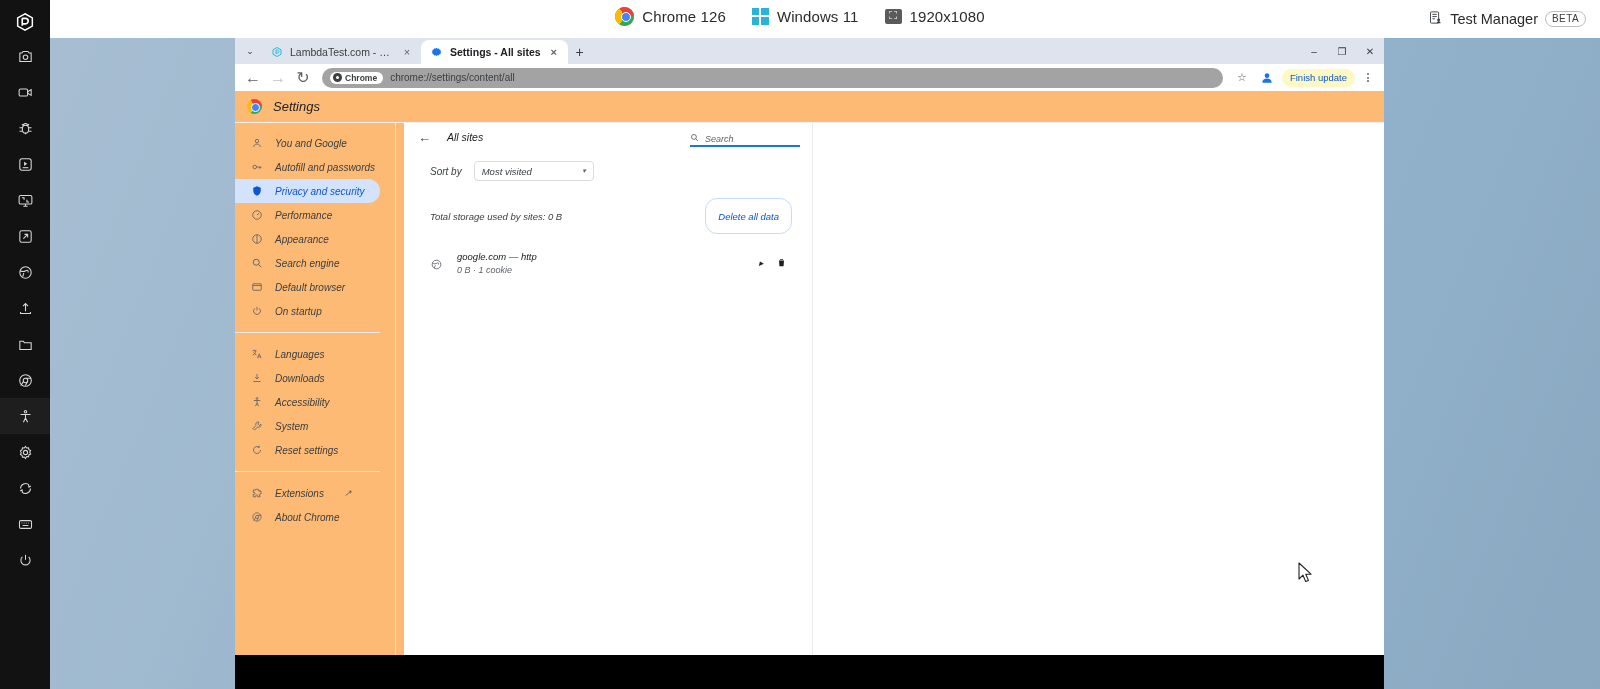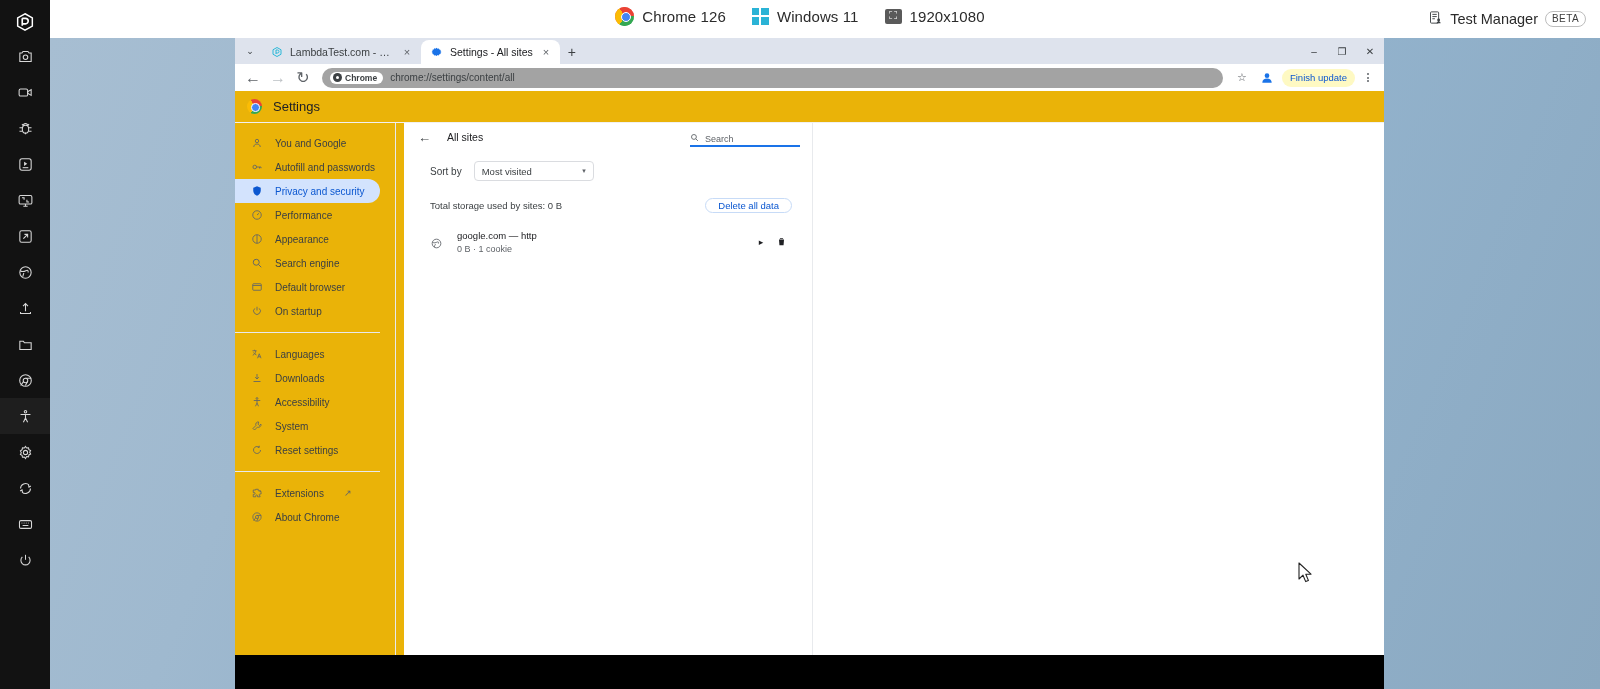--- a/index.html
+++ b/index.html
@@ -84,21 +84,21 @@
     display: flex; align-items: flex-end; padding-left: 4px;
   }
   .tab-listbtn { width: 22px; height: 26px; display:flex; align-items:center; justify-content:center;
     color:#3b4043; font-size: 9px; }
   .tab {
     height: 24px; display: flex; align-items: center; gap: 7px;
     padding: 0 8px 0 10px; border-radius: 8px 8px 0 0;
     font-size: 11px; color: #3c4043; min-width: 120px; max-width: 160px;
   }
   .tab.inactive { color: #3c4043; }
-  .tab.active { background: #ffffff; color: #202124; }
+  .tab.active { background: #ffffff; color: #202124; font-weight: bold; }
   .tab .tab-title { flex: 1; overflow: hidden; white-space: nowrap; text-overflow: ellipsis; font-size: 10.5px; }
   .tab .tab-close { font-size: 11px; color: #5f6368; width: 12px; text-align:center; }
   .favicon { width: 12px; height: 12px; flex: 0 0 12px; }
   .newtab-btn { width: 24px; height: 24px; display:flex; align-items:center; justify-content:center;
     color:#3c4043; font-size: 14px; }
   .wincontrols {
     position: absolute; right: 0; top: 0; height: 26px; display: flex; align-items: center;
   }
   .wincontrols span {
     width: 28px; height: 26px; display: flex; align-items: center; justify-content: center;
@@ -126,21 +126,21 @@
   #url-text { font-size: 10px; color: #3c4043; }
   .star-icon { color:#5f6368; font-size: 11px; }
   #finish-update {
     height: 18px; background: #fef9c3; color: #0b57d0; border-radius: 9px;
     font-size: 9.5px; display: flex; align-items: center; padding: 0 8px; white-space: nowrap;
   }
   .kebab { width: 16px; display:flex; flex-direction:column; align-items:center; gap:1.5px; color:#5f6368; }
   .kebab i { width:2px; height:2px; background:#5f6368; border-radius:50%; display:block; }
 
   
-  #settings-page { height: 564px; background: #eab308; position: relative; }
+  #settings-page { height: 564px; background: #fdba74; position: relative; font-style: italic; }
   #settings-topbar {
     height: 32px; display: flex; align-items: center; position: relative;
     border-bottom: 1px solid #f1f1f1;
   }
   .chrome-logo-md { width: 15px; height: 15px; position:relative; border-radius:50%; margin-left: 12px;
     background: conic-gradient(from 90deg, #34a853 0deg 120deg, #fbbc05 120deg 240deg, #ea4335 240deg 360deg); }
   .chrome-logo-md::after { content:""; position:absolute; left:50%; top:50%; width:6.5px; height:6.5px;
     margin:-3.25px 0 0 -3.25px; background:#4285f4; border:1.2px solid #fff; border-radius:50%; }
   #settings-title { font-size: 13px; color: #202124; margin-left: 11px; }
   #settings-search {
@@ -190,21 +190,21 @@
   }
   #sort-select .caret { font-size: 7px; color: #5f6368; }
 
   #storagerow {
     display: flex; align-items: center; justify-content: space-between;
     padding: 17px 20px 0 26px;
     text-align: right;
   }
   #storage-text { font-size: 9.5px; color: #3c4043; }
   #delete-all-btn {
-    border: 1px solid #c7dbf7; border-radius: 12px; height: 15px;
+    border: 1px solid #c7dbf7; border-radius: 12px; height: 36px;
     display: flex; align-items: center; padding: 0 12px;
     font-size: 9.5px; color: #0b57d0;
   }
 
   #site-list { margin-top: 13px; }
   .site-row { display: flex; align-items: center; height: 32px; padding: 0 20px 0 26px; }
   .site-fav { width: 13px; height: 13px; flex: 0 0 13px; color:#5f6368; }
   .site-texts { margin-left: 14px; flex: 1; }
   .site-name { font-size: 9.5px; color: #202124; line-height: 12px; }
   .site-sub { font-size: 9px; color: #5f6368; line-height: 12px; margin-top: 1px; }

